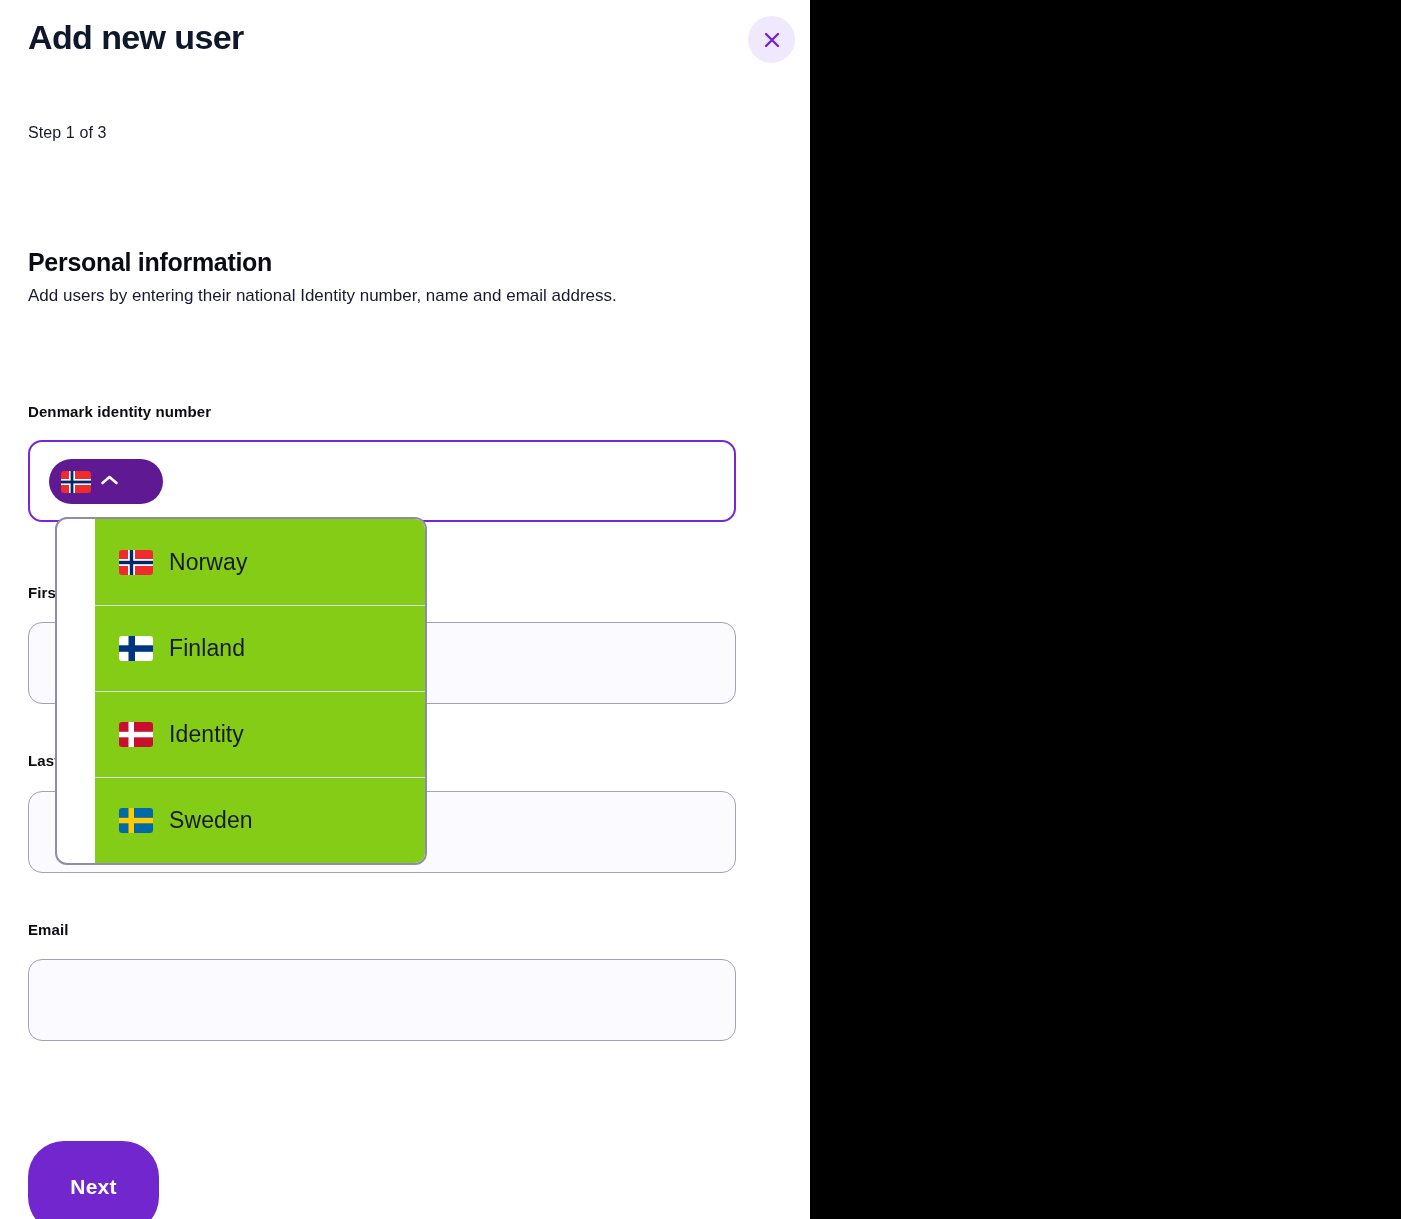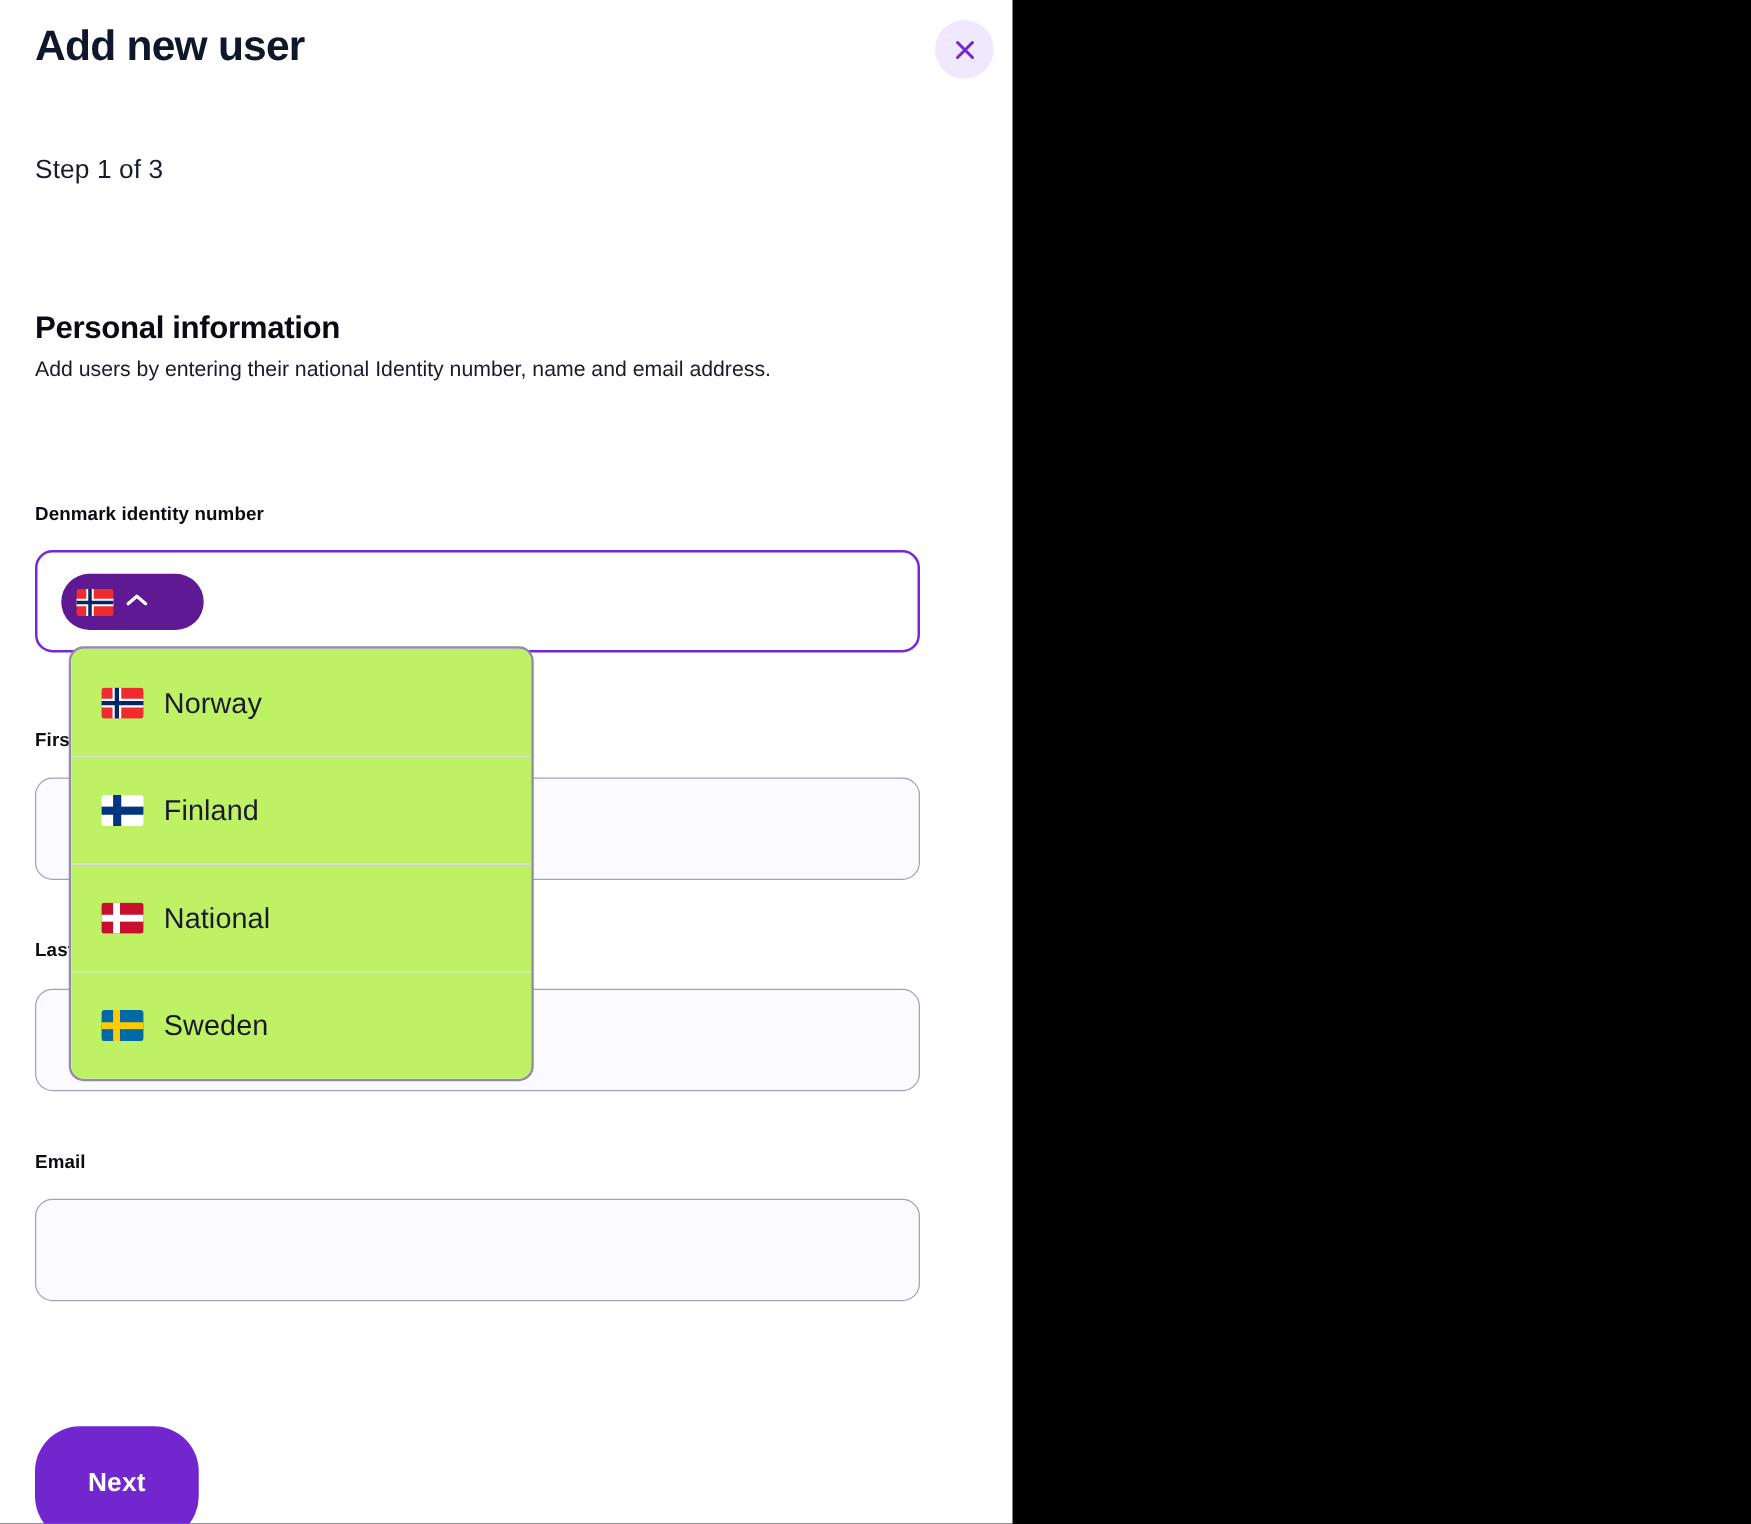--- a/index.html
+++ b/index.html
@@ -54,21 +54,21 @@
     align-items: center;
     justify-content: center;
     padding: 0;
   }
   .close-btn svg { display: block; }
 
   .step-text {
     position: absolute;
     left: 28px;
     top: 124px;
-    font-size: 21px;
+    font-size: 16px;
     color: #1a1a2e;
     letter-spacing: 0.1px;
   }
 
   .section-title {
     position: absolute;
     left: 28px;
     top: 200px;
     font-size: 25px;
     font-weight: 700;
@@ -169,21 +169,22 @@
   }
 
   .dd-item {
     position: relative;
     height: 86px;
     display: flex;
     align-items: center;
     gap: 16px;
     padding-left: 24px;
     cursor: pointer;
-    background: #bef264;
+    background: #84cc16;
+    margin-left: 38px;
   }
   .dd-item + .dd-item { border-top: 1px solid #dcdae8; }
 
   .dd-label {
     font-size: 23px;
     color: #1a1a2e;
     letter-spacing: 0.1px;
   }
 
   
@@ -281,21 +282,21 @@
       </div>
 
       <div class="dd-item">
         <span class="flag flag-md">
           <svg width="34" height="25" viewBox="0 0 34 25">
             <rect width="34" height="25" fill="#c8102e"></rect>
             <rect x="9.5" y="0" width="5.5" height="25" fill="#ffffff"></rect>
             <rect x="0" y="9.8" width="34" height="5.5" fill="#ffffff"></rect>
           </svg>
         </span>
-        <span class="dd-label">National</span>
+        <span class="dd-label">Identity</span>
       </div>
 
       <div class="dd-item">
         <span class="flag flag-md">
           <svg width="34" height="25" viewBox="0 0 34 25">
             <rect width="34" height="25" fill="#006aa7"></rect>
             <rect x="9.5" y="0" width="5.5" height="25" fill="#fecc00"></rect>
             <rect x="0" y="9.8" width="34" height="5.5" fill="#fecc00"></rect>
           </svg>
         </span>

